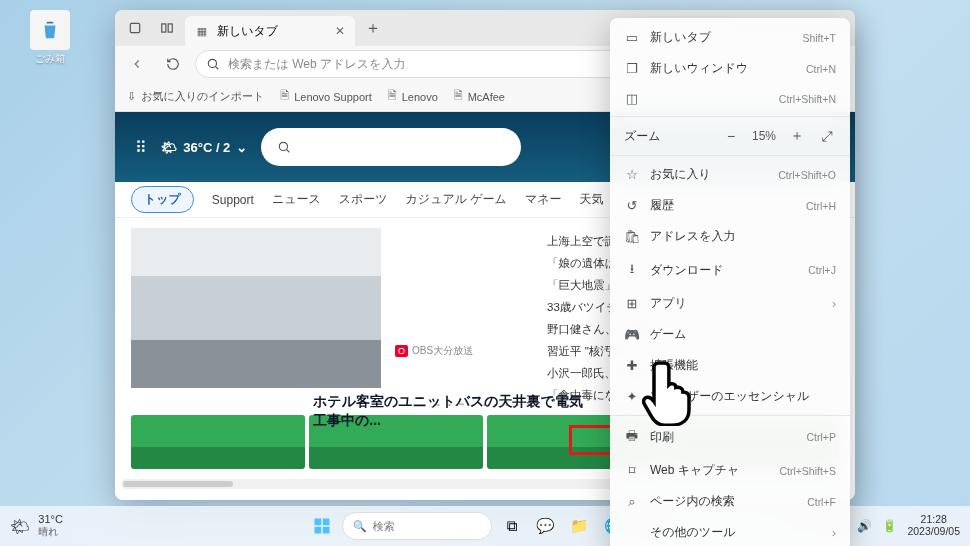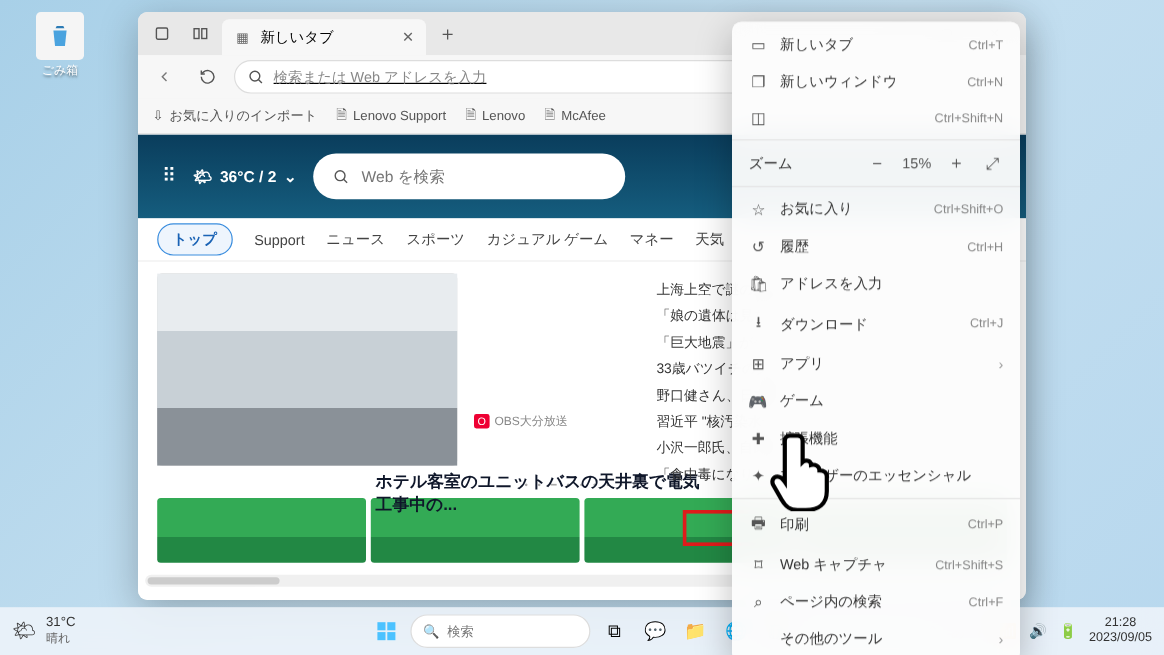--- a/index.html
+++ b/index.html
@@ -12,21 +12,21 @@
 
 .title-bar { height: 36px; background: #e8e8e8; display: flex; align-items: center; padding: 0 6px; gap: 4px; }
 .title-btn { width: 28px; height: 28px; border: none; background: transparent; border-radius: 4px; display: flex; align-items: center; justify-content: center; cursor: pointer; }
 .tab { background: #f7f7f7; border-radius: 6px 6px 0 0; padding: 6px 10px; display: flex; align-items: center; gap: 8px; font-size: 12px; height: 30px; margin-top: 6px; width: 170px; }
 .tab-icon { width: 14px; height: 14px; display: flex; align-items: center; justify-content: center; font-size: 11px; color: #666; }
 .tab-close { margin-left: auto; color: #666; cursor: pointer; }
 .tab-new { width: 28px; height: 28px; display: flex; align-items: center; justify-content: center; color: #555; cursor: pointer; }
 .win-controls { margin-left: auto; display: flex; }
 .win-btn { width: 40px; height: 30px; display: flex; align-items: center; justify-content: center; cursor: pointer; font-size: 11px; color: #444; }
 
-.addr-bar { height: 36px; background: #f7f7f7; display: flex; align-items: center; padding: 0 8px; gap: 8px; text-decoration: underline; }
+.addr-bar { height: 36px; background: #f7f7f7; display: flex; align-items: center; padding: 0 8px; gap: 8px; }
 .addr-input-wrap { flex: 1; background: #fff; border: 1px solid #ddd; border-radius: 16px; height: 28px; display: flex; align-items: center; padding: 0 10px; gap: 8px; font-size: 12px; color: #888; }
 .icon-sm { width: 14px; height: 14px; color: #555; }
 .more-btn { width: 32px; height: 28px; display: flex; align-items: center; justify-content: center; cursor: pointer; color: #555; }
 
 .bookmarks-bar { height: 30px; background: #f7f7f7; border-bottom: 1px solid #e0e0e0; display: flex; align-items: center; padding: 0 12px; gap: 16px; font-size: 11px; color: #555; }
 .bookmark-item { display: flex; align-items: center; gap: 5px; cursor: pointer; }
 
 .content { position: relative; height: calc(100% - 102px); overflow: hidden; background: #fff; }
 .hero { height: 70px; background: linear-gradient(to bottom, #0a3d5c, #155d7e); display: flex; align-items: center; padding: 0 20px; gap: 14px; }
 .app-launcher { color: #fff; font-size: 16px; cursor: pointer; }
@@ -166,21 +166,20 @@
       <div class="weather-hero">
         <span>🌤</span>
         <span>36°C / 2</span>
         <span>⌄</span>
       </div>
       <div class="search-hero">
         <svg class="icon-sm" viewBox="0 0 24 24" fill="none" stroke="#555" stroke-width="2">
             <circle cx="11" cy="11" r="7"></circle>
             <path d="M21 21l-5-5"></path>
           </svg>
-        <input placeholder="Web を検索" style="">
       </div>
     </div>
 
     <div class="nav-tabs">
       <span class="nav-tab active">トップ</span>
       <span class="nav-tab">Support</span>
       <span class="nav-tab">ニュース</span>
       <span class="nav-tab">スポーツ</span>
       <span class="nav-tab">カジュアル ゲーム</span>
       <span class="nav-tab">マネー</span>
@@ -222,21 +221,21 @@
       <div class="thumb"></div>
     </div>
     <div class="hscroll"></div>
   </div>
 </div>
 
 <div class="menu">
   <div class="menu-item">
       <span class="menu-icon">▭</span>
       <span>新しいタブ</span>
-      <span class="menu-short">Ctrl+T</span>
+      <span class="menu-short">Shift+T</span>
     </div>
   <div class="menu-item">
       <span class="menu-icon">❐</span>
       <span>新しいウィンドウ</span>
       <span class="menu-short">Ctrl+N</span>
     </div>
   <div class="menu-item">
       <span class="menu-icon">◫</span>
       <span class="menu-short">Ctrl+Shift+N</span>
     </div>

